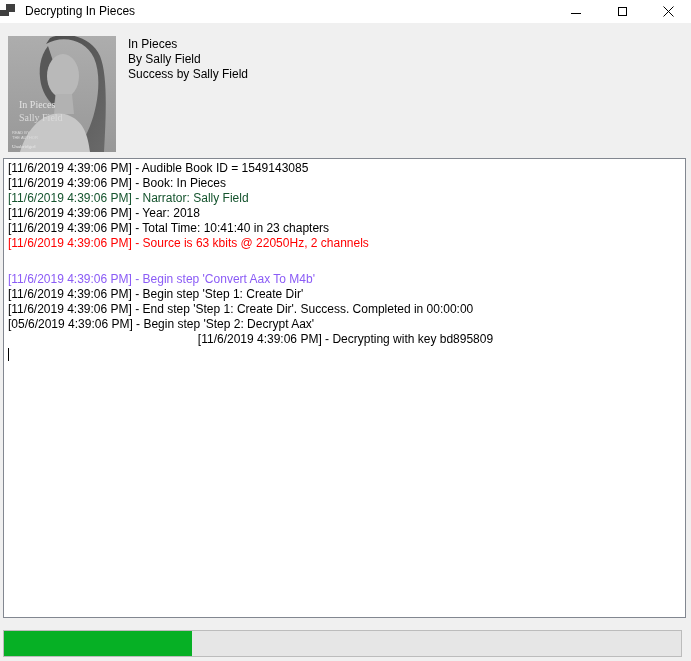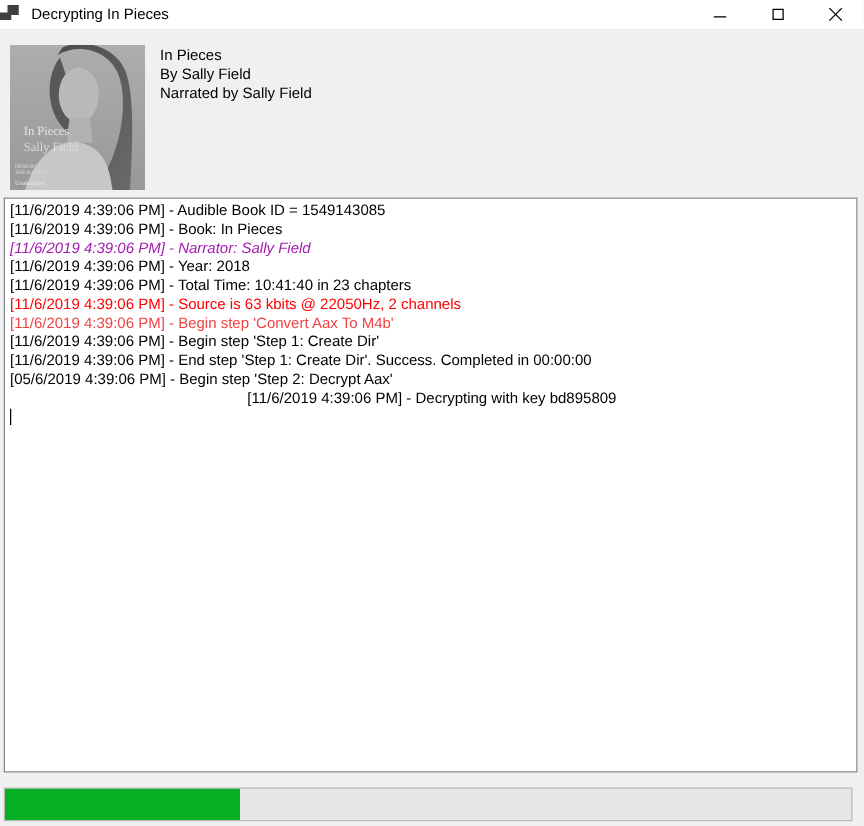--- a/index.html
+++ b/index.html
@@ -142,40 +142,40 @@
     <text x="4" y="103" font-family="Liberation Sans, sans-serif" font-size="4" fill="#dddddd">THE AUTHOR</text>
     <text x="4" y="112" font-family="Liberation Serif, DejaVu Serif, serif" font-size="5" fill="#e8e8e8">Unabridged</text>
   </svg>
 
   <div class="book-info">
 
       <div class="info-line">In Pieces</div>
 
       <div class="info-line">By Sally Field</div>
 
-      <div class="info-line">Narrated by Sally Field</div>
+      <div class="info-line">Success by Sally Field</div>
     </div>
 
   <div class="logbox">
     <div>
 
         <div class="log-line" style="color: rgb(0, 0, 0);">[11/6/2019 4:39:06 PM] - Audible Book ID = 1549143085</div>
 
         <div class="log-line" style="color: rgb(0, 0, 0);">[11/6/2019 4:39:06 PM] - Book: In Pieces</div>
 
 
-        <div class="log-line" style="color: #a21caf; font-style: italic;">[11/6/2019 4:39:06 PM] - Narrator: Sally Field</div>
+        <div class="log-line" style="color: #14532d;">[11/6/2019 4:39:06 PM] - Narrator: Sally Field</div>
 
         <div class="log-line" style="color: rgb(0, 0, 0);">[11/6/2019 4:39:06 PM] - Year: 2018</div>
 
         <div class="log-line" style="color: rgb(0, 0, 0);">[11/6/2019 4:39:06 PM] - Total Time: 10:41:40 in 23 chapters</div>
 
         <div class="log-line" style="color: rgb(255, 0, 0);">[11/6/2019 4:39:06 PM] - Source is 63 kbits @ 22050Hz, 2 channels</div>
 
-        <div class="log-line" style="color: #ef4444;">[11/6/2019 4:39:06 PM] - Begin step 'Convert Aax To M4b'</div>
+        <div class="log-line" style="color: #8b5cf6; margin-top: 21px;">[11/6/2019 4:39:06 PM] - Begin step 'Convert Aax To M4b'</div>
 
         <div class="log-line" style="color: rgb(0, 0, 0);">[11/6/2019 4:39:06 PM] - Begin step 'Step 1: Create Dir'</div>
 
         <div class="log-line" style="color: rgb(0, 0, 0);">[11/6/2019 4:39:06 PM] - End step 'Step 1: Create Dir'. Success. Completed in 00:00:00</div>
 
         <div class="log-line" style="color: rgb(0, 0, 0);">[05/6/2019 4:39:06 PM] - Begin step 'Step 2: Decrypt Aax'</div>
 
         <div class="log-line" style="color: rgb(0, 0, 0); text-align: center;">[11/6/2019 4:39:06 PM] - Decrypting with key bd895809</div>
       </div>
     <div class="caret"></div>

